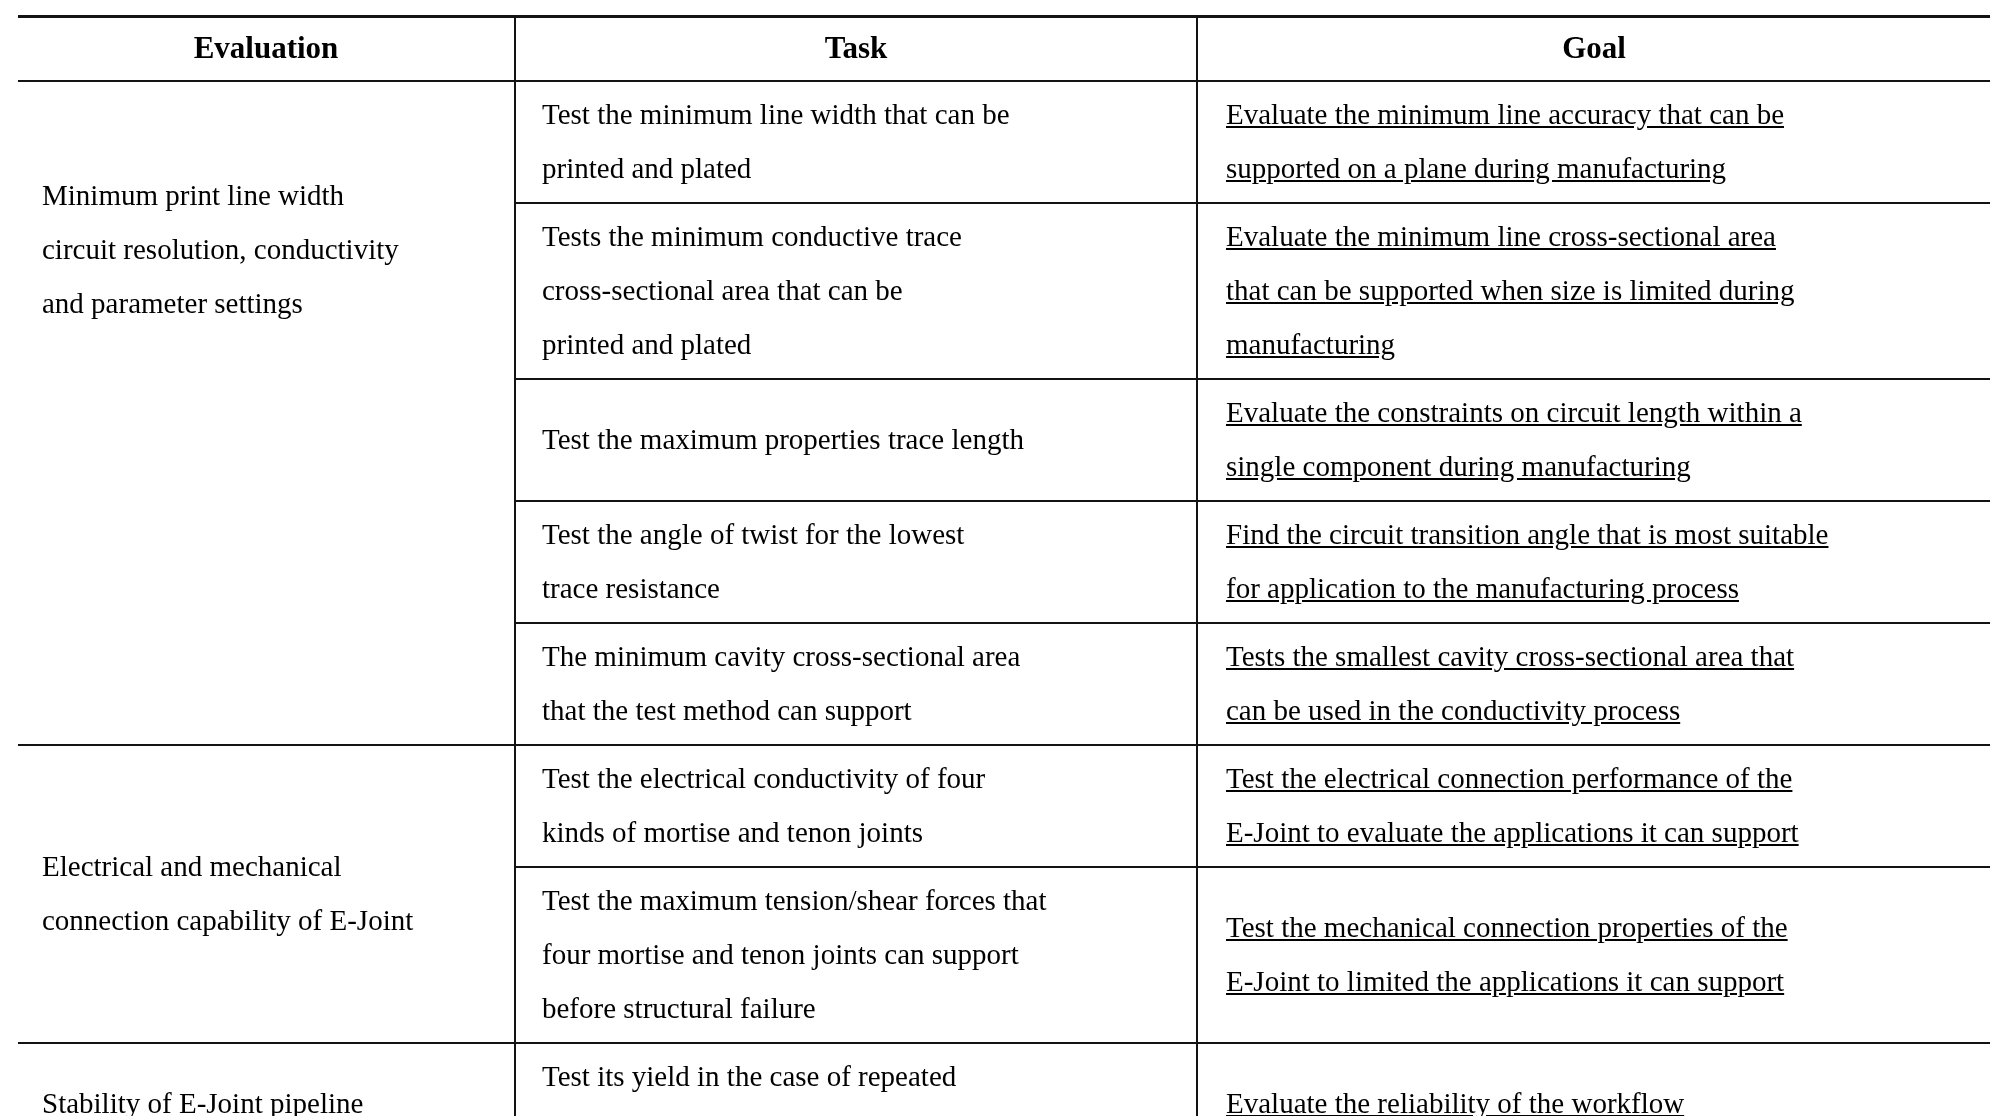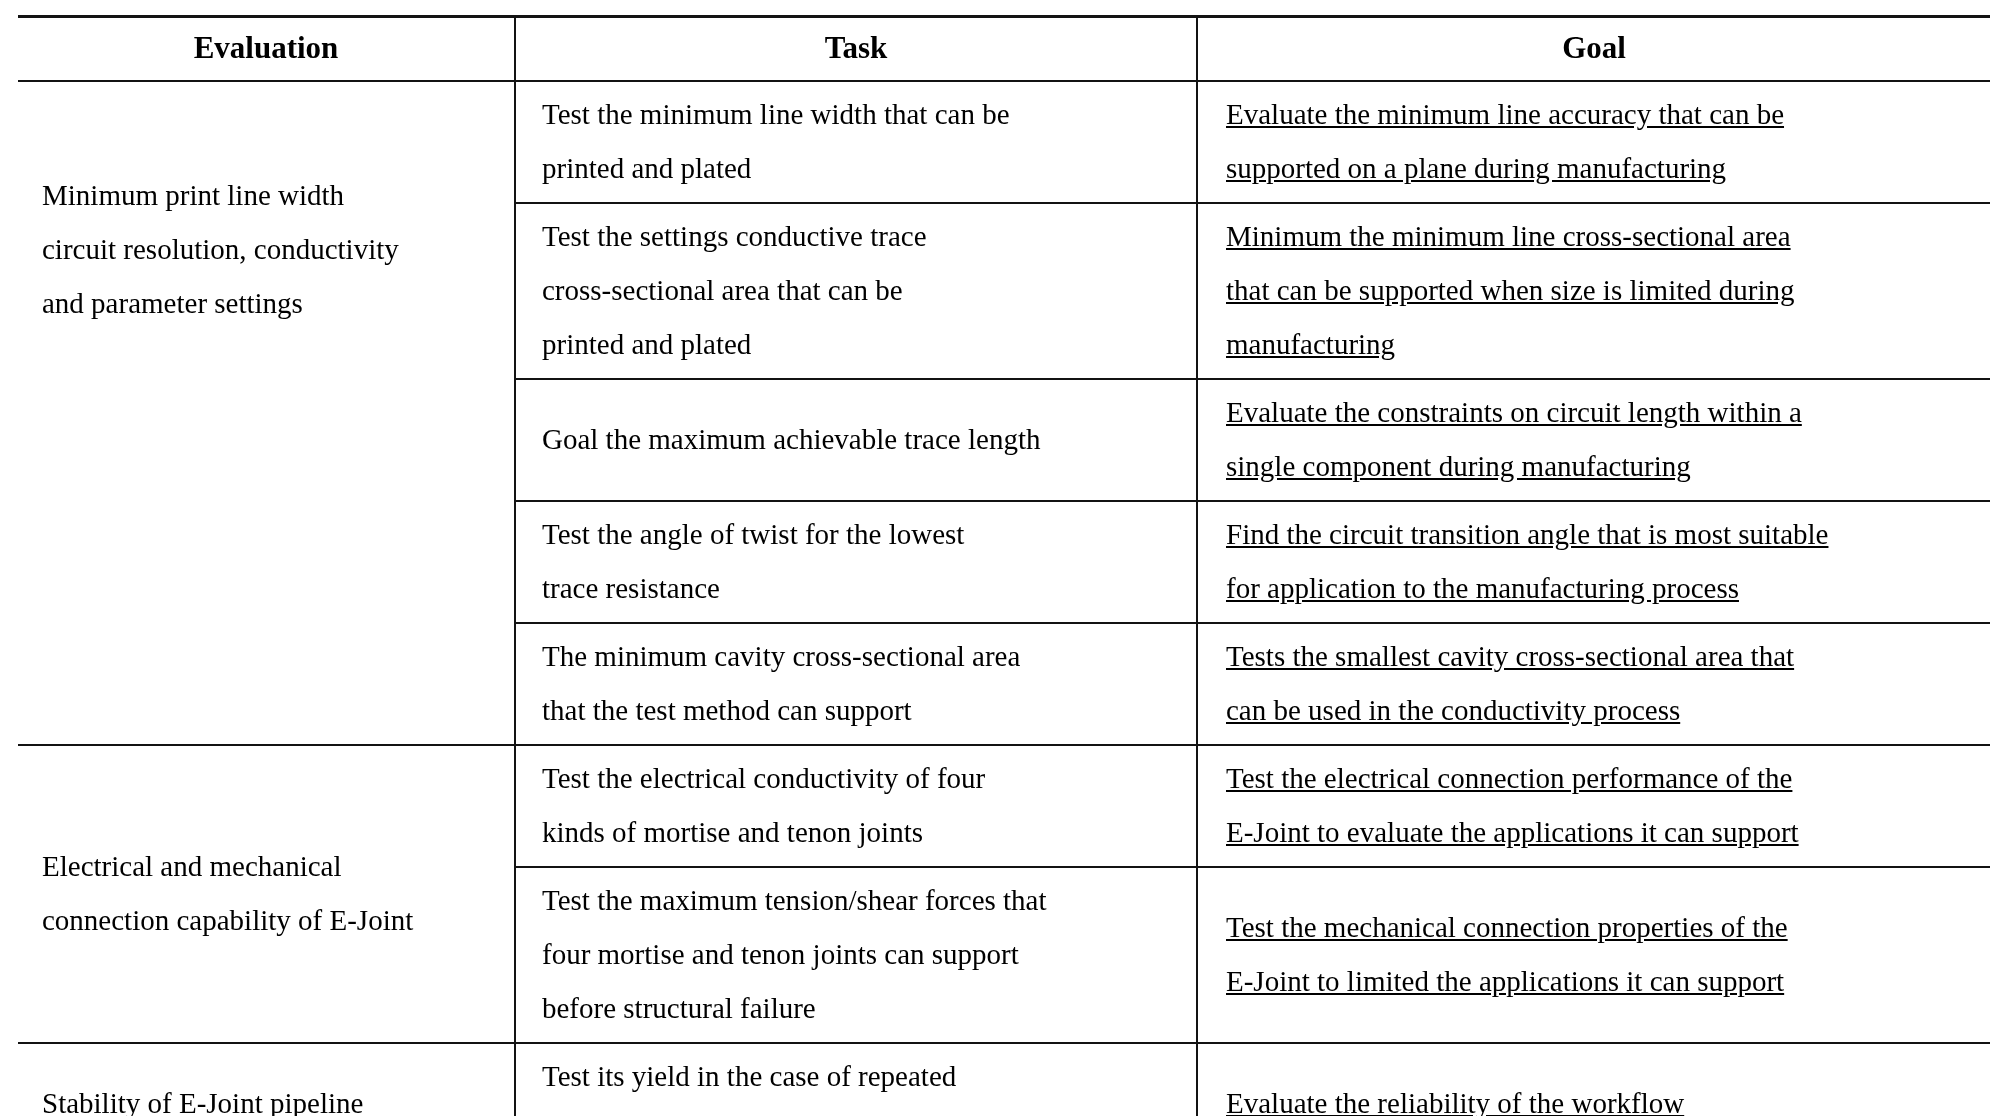--- a/index.html
+++ b/index.html
@@ -82,29 +82,29 @@
       <tr>
         <td class="eval top-anchored" rowspan="5">Minimum print line width
 circuit resolution, conductivity
 and parameter settings</td>
         <td class="task b-left">Test the minimum line width that can be
 printed and plated</td>
         <td class="goal b-left">Evaluate the minimum line accuracy that can be
 supported on a plane during manufacturing</td>
       </tr>
       <tr>
-        <td class="task b-left">Test the settings conductive trace
+        <td class="task b-left">Tests the minimum conductive trace
 cross-sectional area that can be
 printed and plated</td>
-        <td class="goal b-left">Minimum the minimum line cross-sectional area
+        <td class="goal b-left">Evaluate the minimum line cross-sectional area
 that can be supported when size is limited during
 manufacturing</td>
       </tr>
       <tr>
-        <td class="task b-left">Goal the maximum achievable trace length</td>
+        <td class="task b-left">Test the maximum properties trace length</td>
         <td class="goal b-left">Evaluate the constraints on circuit length within a
 single component during manufacturing</td>
       </tr>
       <tr>
         <td class="task b-left">Test the angle of twist for the lowest
 trace resistance</td>
         <td class="goal b-left">Find the circuit transition angle that is most suitable
 for application to the manufacturing process</td>
       </tr>
       <tr class="group-end">

